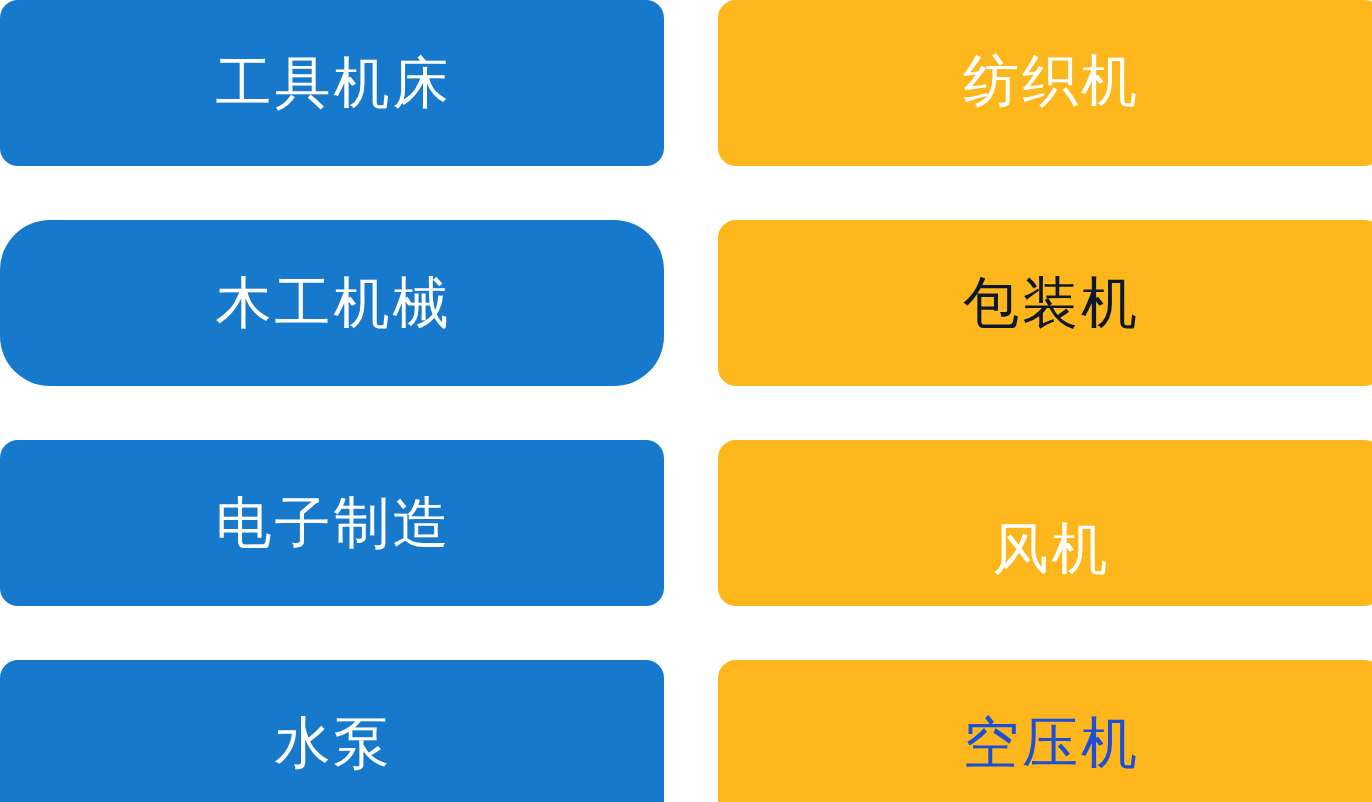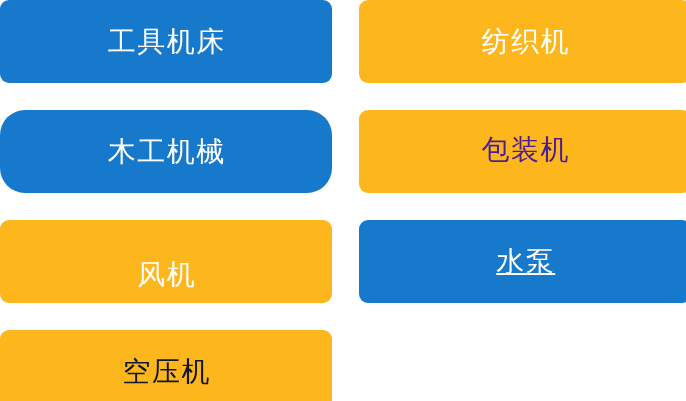--- a/index.html
+++ b/index.html
@@ -80,30 +80,33 @@
 
     <div class="cat-button orange" style="background-color: rgb(253, 183, 28);">
       <span class="cat-label" style="color: rgb(255, 255, 255); font-family: Liberation Serif, serif;">纺织机</span>
     </div>
 
     <div class="cat-button blue" style="background-color: rgb(23, 121, 204); border-radius: 25px;">
       <span class="cat-label" style="color: rgb(255, 255, 255);">木工机械</span>
     </div>
 
     <div class="cat-button orange" style="background-color: rgb(253, 183, 28);">
-      <span class="cat-label" style="color: #4c1d95; font-family: Liberation Mono, monospace;">包装机</span>
+      <span class="cat-label" style="color: #0f172a;">包装机</span>
     </div>
 
+    <div class="cat-button blue" style="background-color: rgb(23, 121, 204);">
+      <span class="cat-label" style="color: rgb(255, 255, 255);">电子制造</span>
+    </div>
 
     <div class="cat-button orange" style="background-color: rgb(253, 183, 28);">
       <span class="cat-label" style="color: rgb(255, 255, 255); margin-top: 27px;">风机</span>
     </div>
 
     <div class="cat-button blue" style="background-color: rgb(23, 121, 204);">
-      <span class="cat-label" style="color: rgb(255, 255, 255); text-decoration: underline;">水泵</span>
+      <span class="cat-label" style="color: rgb(255, 255, 255);">水泵</span>
     </div>
 
     <div class="cat-button orange" style="background-color: rgb(253, 183, 28);">
-      <span class="cat-label" style="color: #0f172a;">空压机</span>
+      <span class="cat-label" style="color: #1d4ed8;">空压机</span>
     </div>
 
   </div>
 </div>
 
 </body></html>

